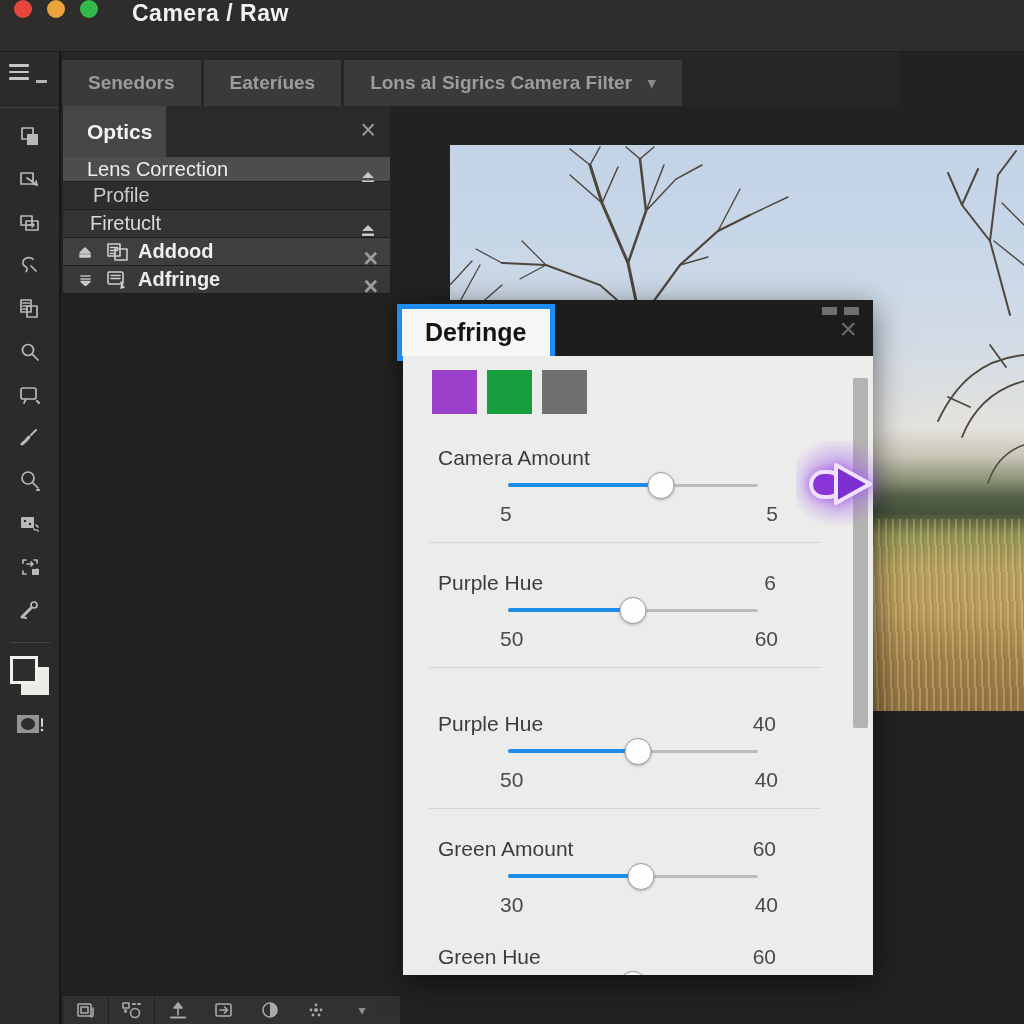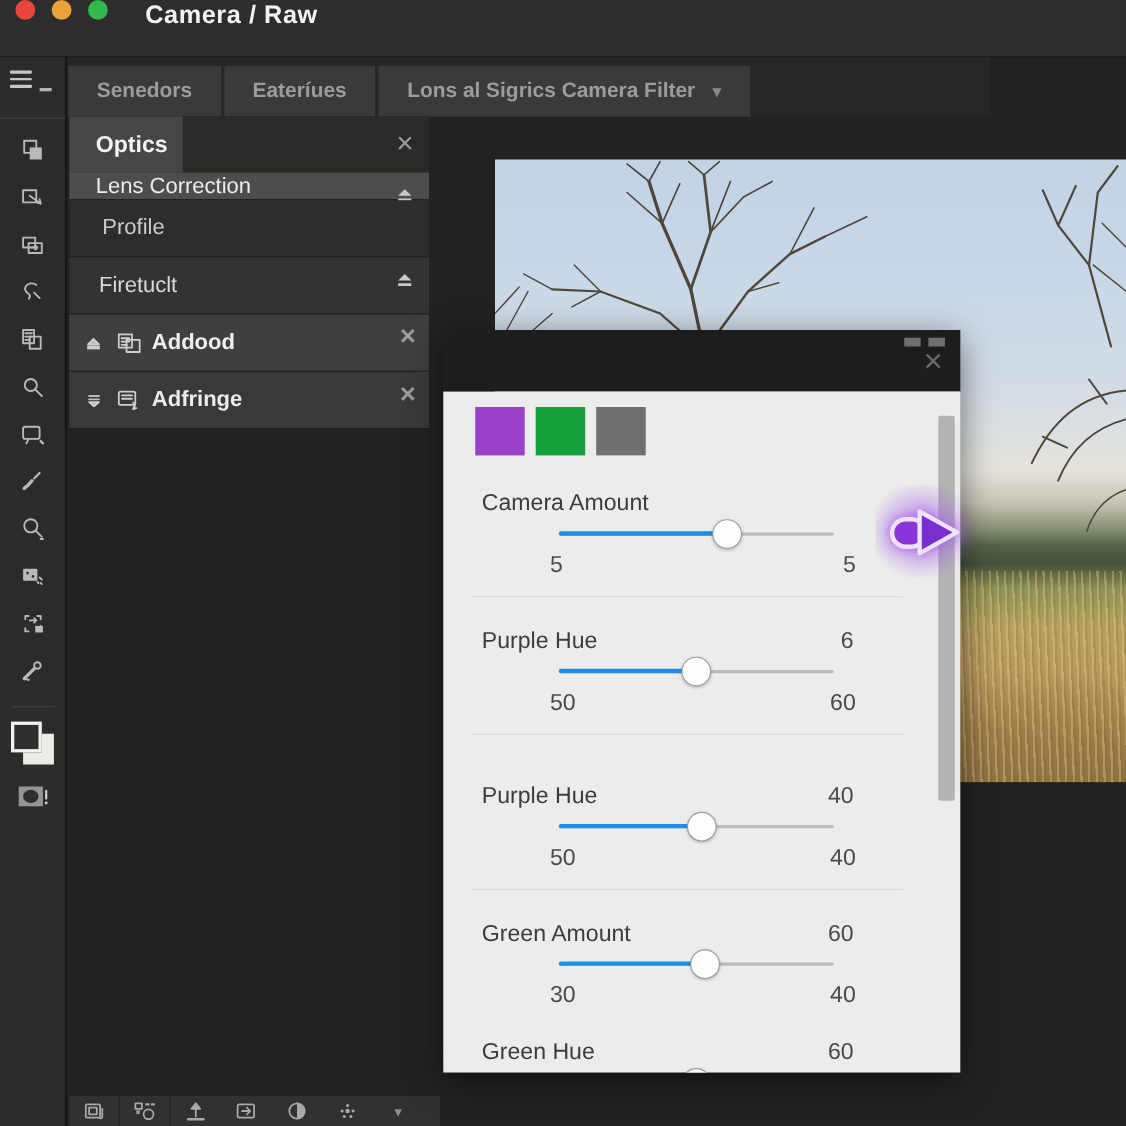--- a/index.html
+++ b/index.html
@@ -37,21 +37,21 @@
   .fgbg .front{position:absolute;left:1px;top:1px;width:28px;height:28px;background:#2e2e2d;
                border:3px solid #f1f1f0;}
   
   .panel{position:absolute;left:63px;top:106px;width:327px;height:879px;background:#232221;}
   .optics-strip{position:relative;height:51px;background:#2a2a29;}
   .optics-tab{position:absolute;left:0;top:0;height:51px;width:103px;background:#474645;
               color:#f3f3f3;font-size:21px;font-weight:600;display:flex;align-items:center;
               padding-left:24px;}
   .strip-x{position:absolute;right:14px;top:9px;color:#9b9b9b;font-size:27px;cursor:default;}
   .prow{position:relative;display:flex;align-items:center;font-size:20px;
-        border-bottom:1px solid #1d1d1c;height:52px;color:#d6d6d6;}
+        border-bottom:1px solid #1d1d1c;height:28px;color:#d6d6d6;}
   .prow .eject{position:absolute;right:14px;top:13px;}
   .prow.header{background:#4e4d4b;color:#ededed;padding-left:24px;height:25px;}
   .prow.sub{background:#2d2d2c;color:#cccccc;padding-left:30px;}
   .prow.section{background:#333332;color:#d9d9d9;padding-left:27px;}
   .prow.item{background:#403f3d;color:#f0f0f0;font-weight:600;padding-left:10px;}
   .prow.item2{background:#3a3938;color:#ececec;font-weight:600;padding-left:10px;}
   .prow .mini-ic{margin:0 8px 0 6px;display:flex;}
   .prow .mini-ic svg{stroke:#cfcfcf;fill:none;stroke-width:1.6;stroke-linecap:round;stroke-linejoin:round;}
   .prow .row-x{position:absolute;right:12px;top:6px;color:#9b9b9b;font-size:25px;}
   .ej{display:block;}
@@ -377,20 +377,23 @@
     </div>
   </div>
 
   <div class="dialog">
     <div class="dlg-titlebar">
       <div class="dlg-minis">
           <span></span>
           <span></span>
         </div>
       <span class="dlg-x">×</span>
+      <div class="dlg-chip">
+        <span>Defringe</span>
+      </div>
     </div>
     <div class="dlg-body">
       <div class="swatches">
         <div class="sw" style="background: rgb(155, 64, 200);"></div>
         <div class="sw" style="background: rgb(24, 159, 61);"></div>
         <div class="sw" style="background: rgb(112, 112, 112);"></div>
       </div>
 
       <div class="sgroup" style="margin-top:30px">
         <div class="sg-head">

